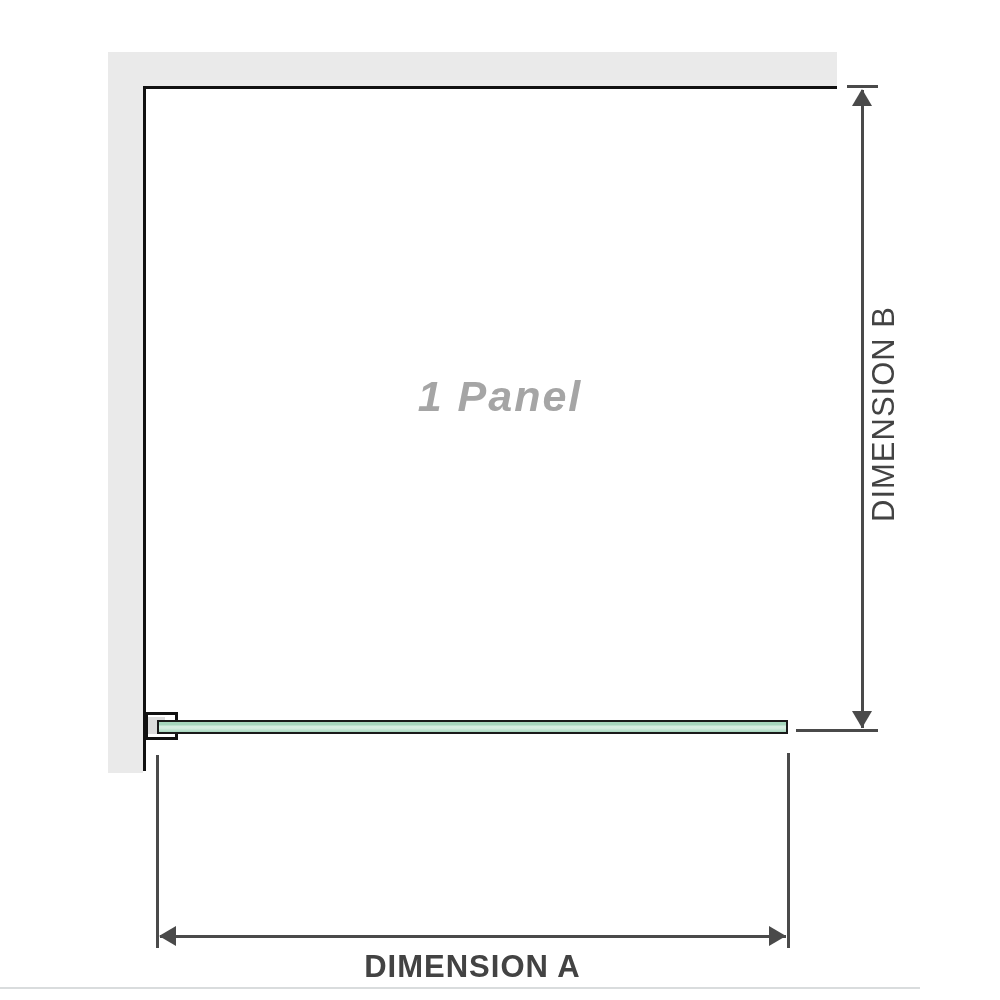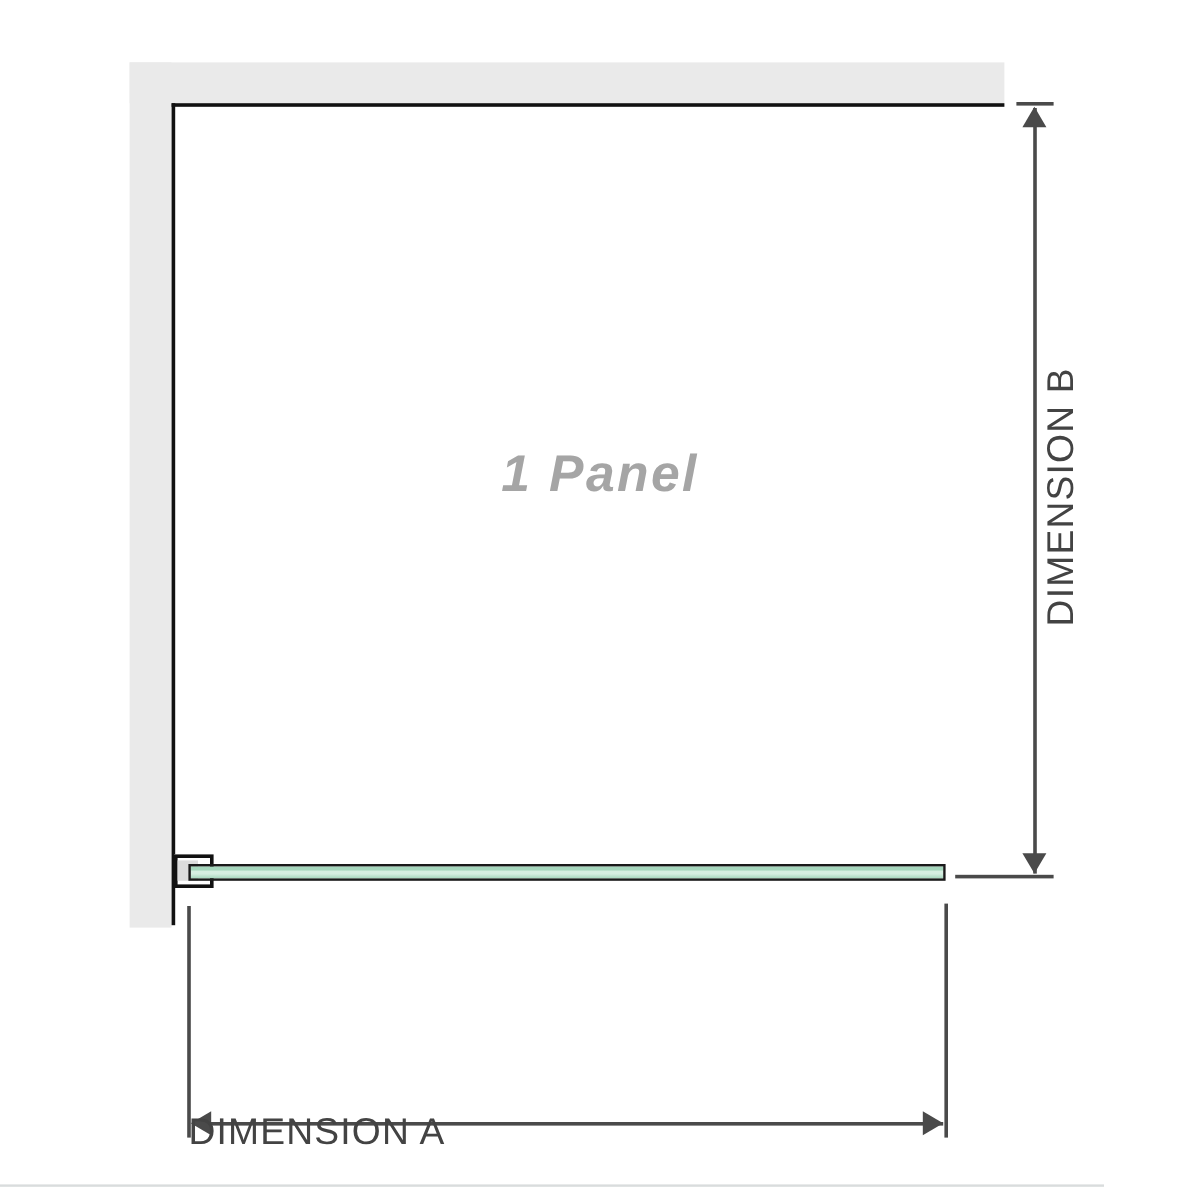--- a/index.html
+++ b/index.html
@@ -128,25 +128,27 @@
     border-bottom: 10px solid transparent;
     border-right: 17px solid var(--dimension-line, #4a4a4a);
   }
   .arrow-right {
     left: 769px; top: 926px;
     border-top: 10px solid transparent;
     border-bottom: 10px solid transparent;
     border-left: 17px solid var(--dimension-line, #4a4a4a);
   }
   .dima-label {
-    left: 157px; top: 925px; width: 631px;
+    left: 157px; top: 949px; width: 631px;
+    text-align: center;
     font-size: 31px;
     letter-spacing: 1px;
     color: var(--dimension-text, #434343);
     white-space: nowrap;
+    font-weight: bold;
   }
 
   
   .bottom-rule {
     left: 0; top: 987px; width: 1000px; height: 2px;
     background: var(--bottom-rule, #d9dcdd);
   }
 </style>
 </head>
 <body>

